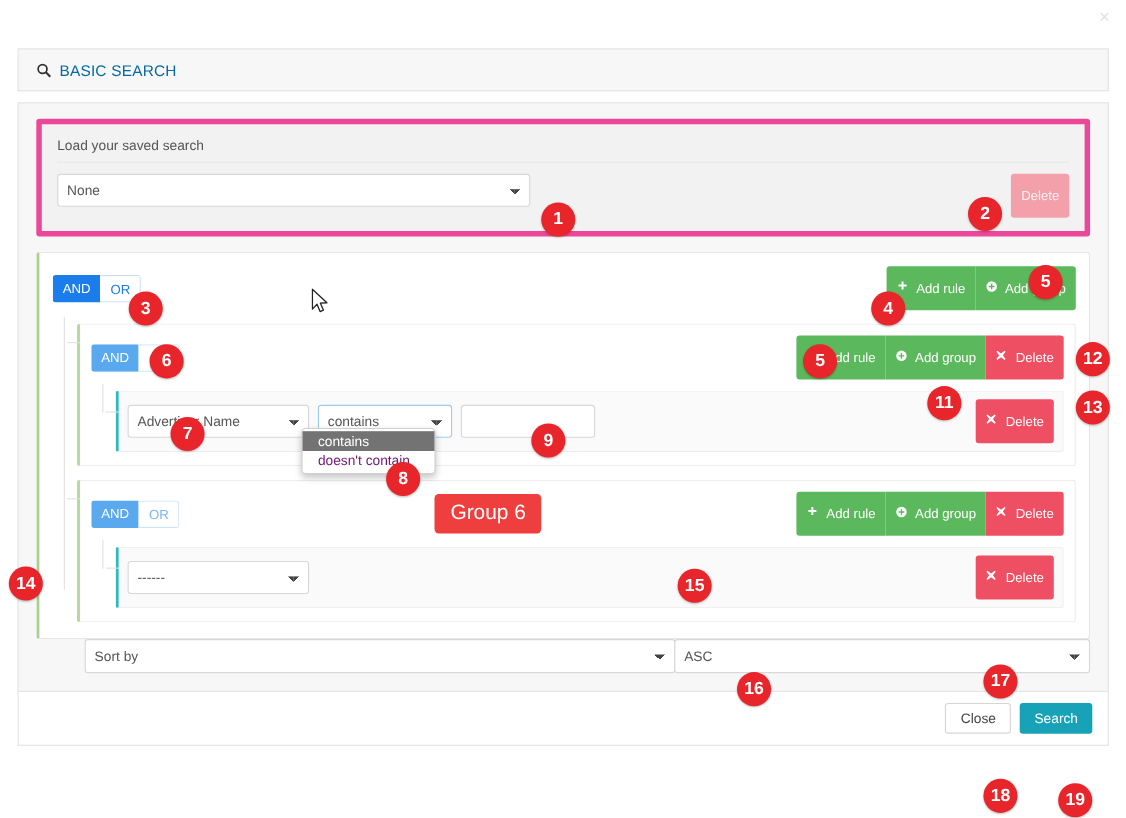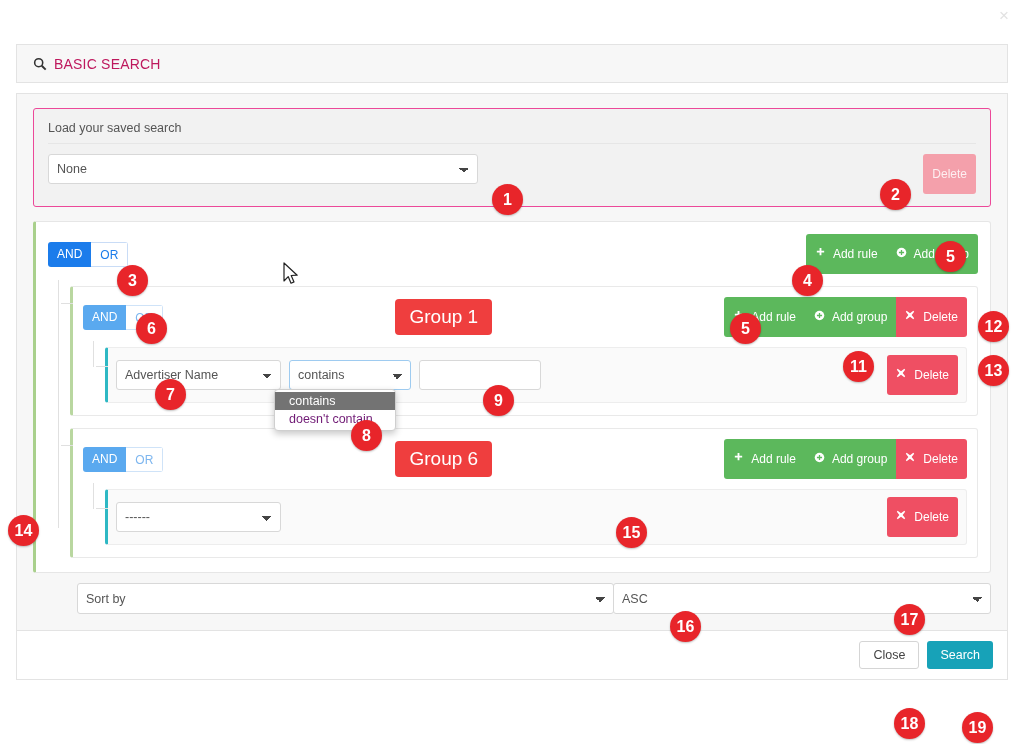--- a/index.html
+++ b/index.html
@@ -10,30 +10,30 @@
   }
   .modal-close{
     position:absolute;top:6px;right:10px;width:20px;height:20px;
     color:#e2e2e2;font-size:17px;line-height:20px;text-align:center;cursor:pointer;
   }
   .wrap{position:absolute;left:16px;top:44px;width:992px;}
 
   
   .panel{border:1px solid #e3e3e3;background:#f7f7f7;}
   .panel-basic{height:39px;display:flex;align-items:center;padding:0 16px;box-sizing:border-box;}
-  .panel-title{font-size:14px;letter-spacing:.2px;color:#be185d;display:flex;align-items:center;gap:7px;}
+  .panel-title{font-size:14px;letter-spacing:.2px;color:#0369a1;display:flex;align-items:center;gap:7px;}
   .panel-adv{margin-top:10px;border:1px solid #e3e3e3;background:#f7f7f7;}
   .panel-adv-head{height:39px;display:flex;align-items:center;padding:0 16px;box-sizing:border-box;}
   .panel-adv-body{padding:14px 16px 16px 16px;}
 
   .ico{display:inline-block;width:14px;height:14px;}
   .ico svg{display:block;}
 
   
-  .card{background:#f2f2f2;border:1px solid #ec4899;border-radius:3px;padding:12px 14px;}
+  .card{background:#f2f2f2;border:5px solid #ec4899;border-radius:3px;padding:12px 14px;}
   .card-label{font-size:12.5px;color:#555;padding-bottom:8px;border-bottom:1px solid #e6e6e6;margin-bottom:10px;}
 
   .row{display:flex;}
 
   select,input[type=text]{
     font-family:"Liberation Sans", sans-serif;font-size:12.5px;color:#555;
     border:1px solid #d8d8d8;border-radius:3px;background:#fff;height:30px;
     box-sizing:border-box;padding:0 8px;outline:none;
   }
   select{
@@ -113,21 +113,21 @@
 
   
   .dropdown{
     position:absolute;background:#fff;border:1px solid #cfcfcf;border-radius:4px;
     box-shadow:0 3px 7px rgba(0,0,0,.22);padding:2px 0;z-index:40;
   }
   .dropdown .opt{font-size:12.5px;padding:2px 10px 2px 14px;color:#701a75;white-space:nowrap;}
   .dropdown .opt.sel{background:#737373;color:#fff;}
 
   
-  .sort-row{display:flex;margin-top:10px;padding-left:44px;}
+  .sort-row{display:flex;margin-top:0;padding-left:44px;}
   .sort-row select:first-child{flex:1;height:31px;}
   .sort-row select:last-child{width:378px;height:31px;margin-left:-1px;}
 
   
   .save-card{margin-top:14px;}
   .save-row{display:flex;align-items:center;}
   .save-row input{flex:1;height:32px;}
 
   
   .footer{
@@ -208,21 +208,20 @@
         </div>
 
         <div class="qb-children">
 
           <div class="qb-group">
             <div class="qb-group-head">
               <div class="toggle">
                 <span class="on-light">AND</span>
                 <span class="off-light">OR</span>
               </div>
-              <div class="group-tag">Group 1</div>
               <div class="btn-grp">
                 <button class="btn btn-green">
                   <span class="ico">
                       <svg viewBox="0 0 12 12" width="11" height="11">
                         <path d="M5 1h2v3h3v2H7v3H5V6H2V4h3z" fill="#fff"></path>
                       </svg>
                     </span>
                   <span>Add rule</span>
                 </button>
                 <button class="btn btn-green">

